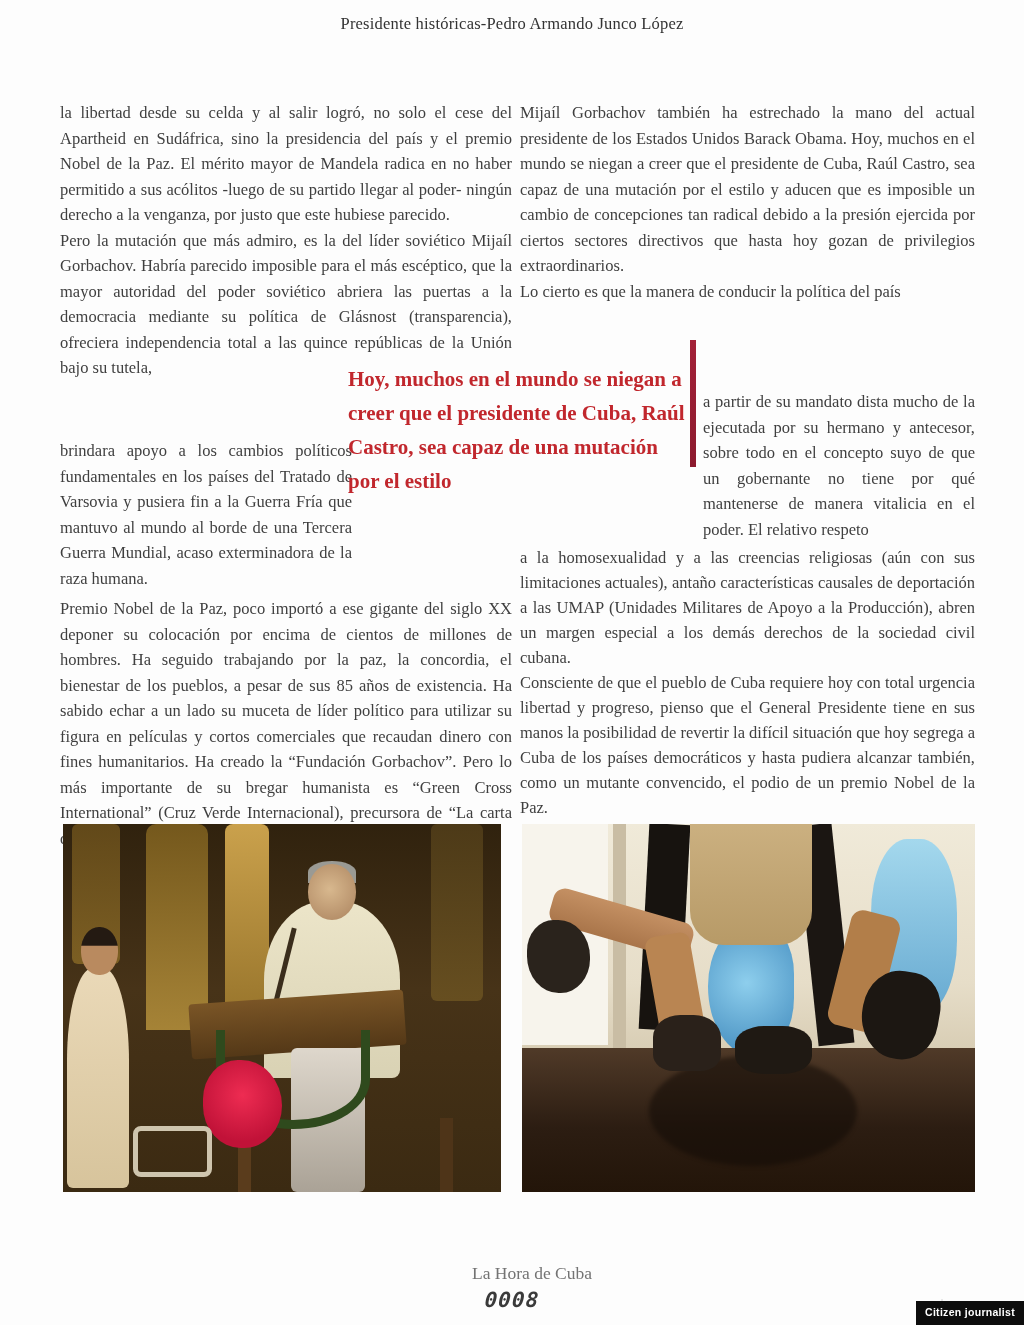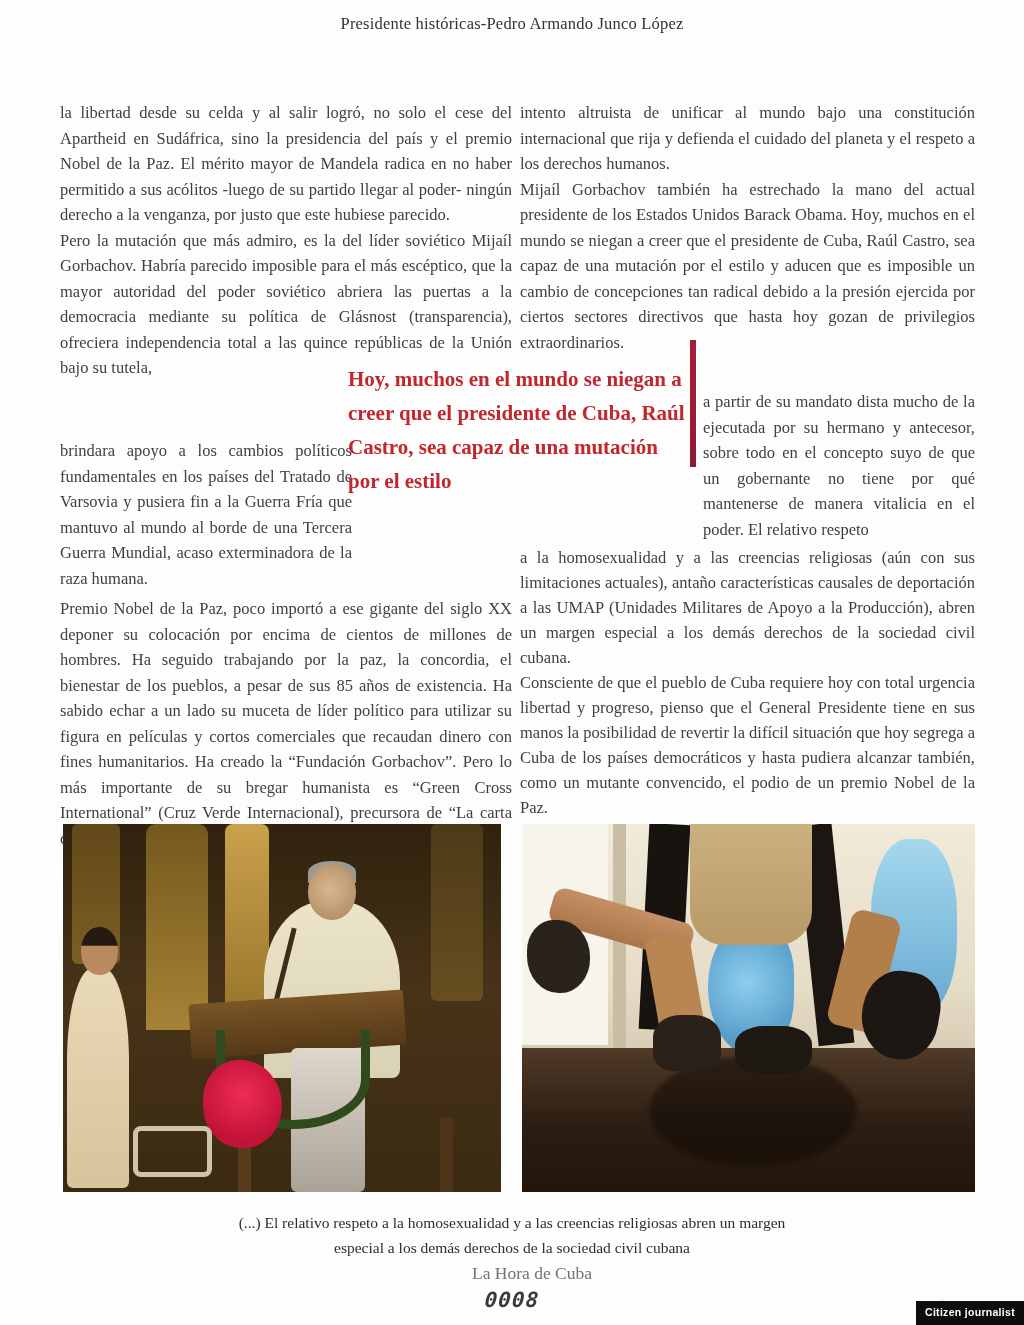--- a/index.html
+++ b/index.html
@@ -123,22 +123,22 @@
   </div>
 
   <div class="body-block" id="col-left-bottom">
     <p>Premio Nobel de la Paz, poco importó a ese gigante del siglo XX deponer su colocación por encima de cientos de millones de hombres. Ha seguido trabajando por la paz, la concordia, el bienestar de los pueblos, a pesar de sus 85 años de existencia. Ha sabido echar a un lado su muceta de líder político para utilizar su figura en películas y cortos comerciales que recaudan dinero con fines humanitarios. Ha creado la “Fundación Gorbachov”. Pero lo más importante de su bregar humanista es “Green Cross International” (Cruz Verde Internacional), precursora de “La carta de la Tierra”,</p>
   </div>
 
   <div class="pullquote">Hoy, muchos en el mundo se niegan a creer que el presidente de Cuba, Raúl Castro, sea capaz de una mutación por el estilo</div>
   <div class="quote-bar"></div>
 
   <div class="body-block" id="col-right-top">
-    <p>intento altruista de unificar al mundo bajo una constitución internacional que rija y defienda el cuidado del planeta y el respeto a los derechos humanos.</p>
     <p>Mijaíl Gorbachov también ha estrechado la mano del actual presidente de los Estados Unidos Barack Obama. Hoy, muchos en el mundo se niegan a creer que el presidente de Cuba, Raúl Castro, sea capaz de una mutación por el estilo y aducen que es imposible un cambio de concepciones tan radical debido a la presión ejercida por ciertos sectores directivos que hasta hoy gozan de privilegios extraordinarios.</p>
+    <p>Lo cierto es que la manera de conducir la política del país</p>
   </div>
 
   <div class="body-block" id="col-right-bottom">
     <p>a la homosexualidad y a las creencias religiosas (aún con sus limitaciones actuales), antaño características causales de deportación a las UMAP (Unidades Militares de Apoyo a la Producción), abren un margen especial a los demás derechos de la sociedad civil cubana.</p>
     <p>Consciente de que el pueblo de Cuba requiere hoy con total urgencia libertad y progreso, pienso que el General Presidente tiene en sus manos la posibilidad de revertir la difícil situación que hoy segrega a Cuba de los países democráticos y hasta pudiera alcanzar también, como un mutante convencido, el podio de un premio Nobel de la Paz.</p>
   </div>
 
   <div class="body-block" id="col-right-narrow">
     <p>a partir de su mandato dista mucho de la ejecutada por su hermano y antecesor, sobre todo en el concepto suyo de que un gobernante no tiene por qué mantenerse de manera vitalicia en el poder. El relativo respeto</p>
   </div>
@@ -178,21 +178,20 @@
     <div class="rp-shorts"></div>
     <div class="rp-thigh-l"></div>
     <div class="rp-shin-l"></div>
     <div class="rp-calf-r"></div>
     <div class="rp-boot-far-l"></div>
     <div class="rp-boot-r"></div>
     <div class="rp-boot-c1"></div>
     <div class="rp-boot-c2"></div>
   </div>
 
-  <div class="caption">(...) El relativo respeto a la homosexualidad y a las creencias religiosas abren un margen especial a los demás derechos de la sociedad civil cubana</div>
 
   <div class="footer-pub">La Hora de Cuba</div>
 
   <div class="page-num">0008</div>
 
   <div class="badge-tick"></div>
   <div class="badge">Citizen journalist</div>
 
 </div>
 

